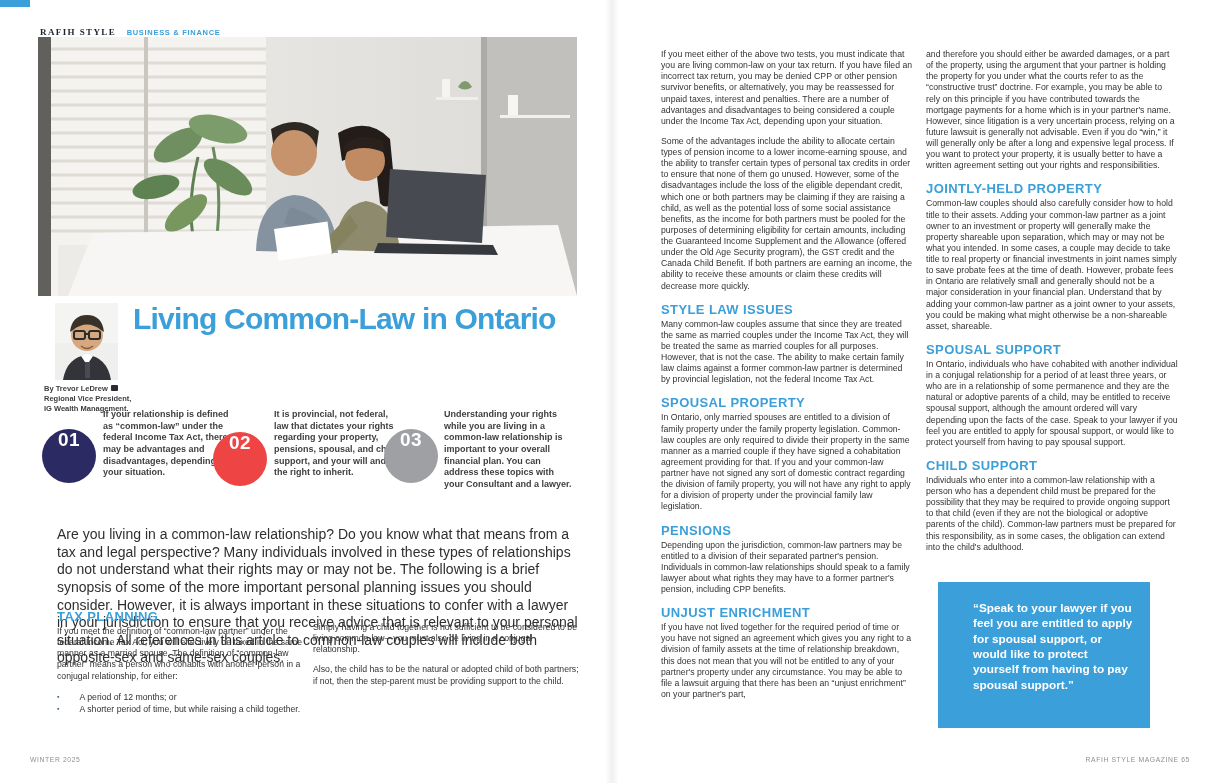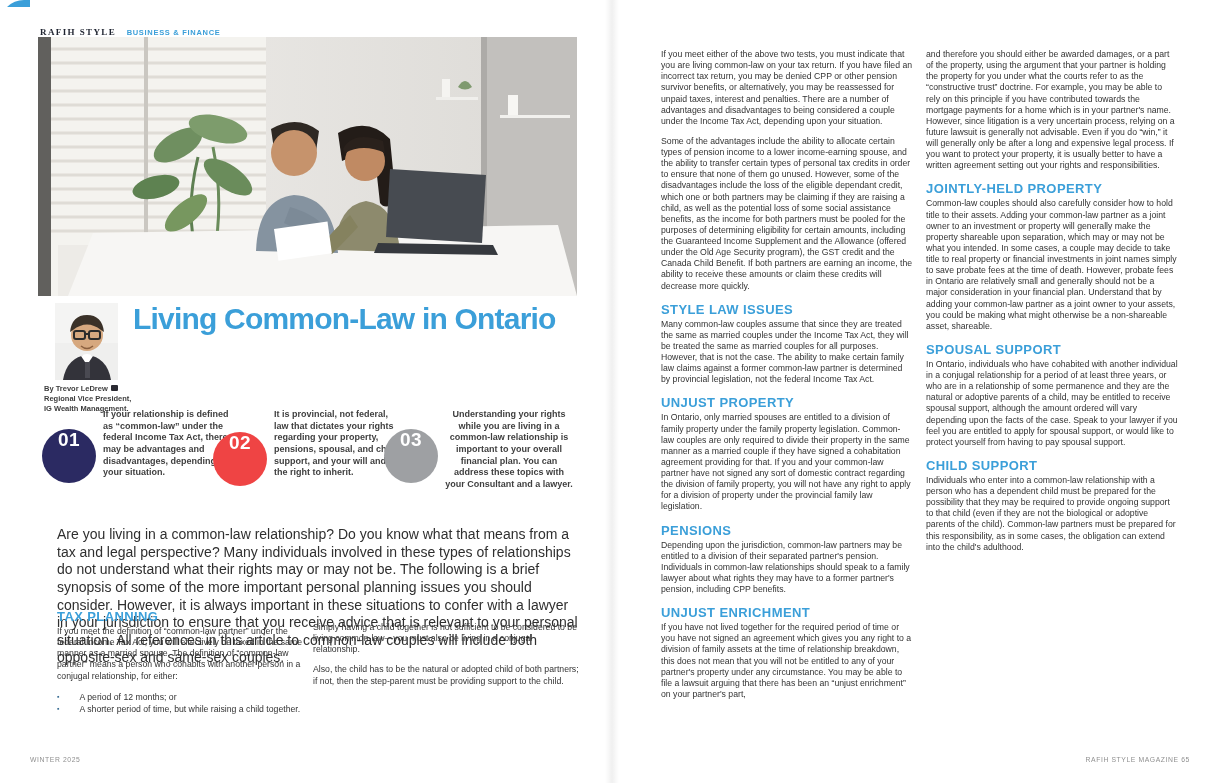--- a/index.html
+++ b/index.html
@@ -1,17 +1,17 @@
 <!DOCTYPE html>
 <html><head>
 <meta charset="utf-8">
 <style>
   html,body{margin:0;padding:0;background:#fff;}
   .page{position:relative;width:1224px;height:783px;background:#ffffff;overflow:hidden;
-        font-family:"Liberation Sans",sans-serif;color:#333;border-radius:24px;}
+        font-family:"Liberation Sans",sans-serif;color:#333;}
   
   .hdr-bar{position:absolute;left:0;top:24;width:30px;height:7px;background:#3b9fd9;}
   .hdr-text{position:absolute;left:40px;top:21px;white-space:nowrap;}
   .hdr-brand{font-family:"Liberation Serif",serif;font-weight:700;font-size:9px;
              letter-spacing:1.4px;color:#1f2430;}
   .hdr-section{font-weight:700;font-size:7.5px;letter-spacing:0.7px;color:#3b9fd9;margin-left:6px;}
   
   .hero{position:absolute;left:38px;top:37px;width:539px;height:259px;overflow:hidden;}
   .headshot{position:absolute;left:55px;top:303px;width:63px;height:77px;overflow:hidden;}
   .byline{position:absolute;left:44px;top:384px;width:104px;font-size:7.5px;font-weight:700;
@@ -169,21 +169,21 @@
   <div class="pt-text" style="left:103px;top:409px;width:130px;">If your relationship is defined as “common-law” under the federal Income Tax Act, there may be advantages and disadvantages, depending on your situation.</div>
 
   <div class="pt-circle" style="left:213px;top:432px;background:#ef4444;">
     <span>02</span>
   </div>
   <div class="pt-text" style="left:274px;top:409px;width:126px;">It is provincial, not federal, law that dictates your rights regarding your property, pensions, spousal, and child support, and your will and the right to inherit.</div>
 
   <div class="pt-circle" style="left:384px;top:429px;background:#9ea0a3;">
     <span>03</span>
   </div>
-  <div class="pt-text" style="left:444px;top:409px;width:130px;text-align:center;">Understanding your rights while you are living in a common-law relationship is important to your overall financial plan. You can address these topics with your Consultant and a lawyer.</div>
+  <div class="pt-text" style="left:444px;top:409px;width:130px;">Understanding your rights while you are living in a common-law relationship is important to your overall financial plan. You can address these topics with your Consultant and a lawyer.</div>
 
   <p class="intro" style="margin:0;">Are you living in a common-law relationship? Do you know what that means from a tax and legal perspective? Many individuals involved in these types of relationships do not understand what their rights may or may not be. The following is a brief synopsis of some of the more important personal planning issues you should consider. However, it is always important in these situations to confer with a lawyer in your jurisdiction to ensure that you receive advice that is relevant to your personal situation. All references in this article to common-law couples will include both opposite-sex and same-sex couples.</p>
 
   <div class="col" style="left:57px;top:609px;width:253px;">
     <div class="h first">TAX PLANNING</div>
     <p class="b">If you meet the definition of “common-law partner” under the federal Income Tax Act, you will effectively be taxed in the same manner as a married spouse. The definition of “common-law partner” means a person who cohabits with another person in a conjugal relationship, for either:</p>
     <ul class="blist">
       <li>
         <span class="blt">▪</span>
         <span>A period of 12 months; or</span>
@@ -198,36 +198,37 @@
   <div class="col" style="left:313px;top:622px;width:266px;">
     <p class="b">Simply having a child together is not sufficient to be considered to be living common-law—you must also be living in a conjugal relationship.</p>
     <p class="b">Also, the child has to be the natural or adopted child of both partners; if not, then the step-parent must be providing support to the child.</p>
   </div>
 
   <div class="col" style="left:661px;top:49px;width:252px;">
     <p class="b">If you meet either of the above two tests, you must indicate that you are living common-law on your tax return. If you have filed an incorrect tax return, you may be denied CPP or other pension survivor benefits, or alternatively, you may be reassessed for unpaid taxes, interest and penalties. There are a number of advantages and disadvantages to being considered a couple under the Income Tax Act, depending upon your situation.</p>
     <p class="b">Some of the advantages include the ability to allocate certain types of pension income to a lower income-earning spouse, and the ability to transfer certain types of personal tax credits in order to ensure that none of them go unused. However, some of the disadvantages include the loss of the eligible dependant credit, which one or both partners may be claiming if they are raising a child, as well as the potential loss of some social assistance benefits, as the income for both partners must be pooled for the purposes of determining eligibility for certain amounts, including the Guaranteed Income Supplement and the Allowance (offered under the Old Age Security program), the GST credit and the Canada Child Benefit. If both partners are earning an income, the ability to receive these amounts or claim these credits will decrease more quickly.</p>
     <div class="h">STYLE LAW ISSUES</div>
     <p class="b">Many common-law couples assume that since they are treated the same as married couples under the Income Tax Act, they will be treated the same as married couples for all purposes. However, that is not the case. The ability to make certain family law claims against a former common-law partner is determined by provincial legislation, not the federal Income Tax Act.</p>
-    <div class="h">UNJUST PROPERTY</div>
+    <div class="h">SPOUSAL PROPERTY</div>
     <p class="b">In Ontario, only married spouses are entitled to a division of family property under the family property legislation. Common-law couples are only required to divide their property in the same manner as a married couple if they have signed a cohabitation agreement providing for that. If you and your common-law partner have not signed any sort of domestic contract regarding the division of family property, you will not have any right to apply for a division of property under the provincial family law legislation.</p>
     <div class="h">PENSIONS</div>
     <p class="b">Depending upon the jurisdiction, common-law partners may be entitled to a division of their separated partner's pension. Individuals in common-law relationships should speak to a family lawyer about what rights they may have to a former partner's pension, including CPP benefits.</p>
     <div class="h">UNJUST ENRICHMENT</div>
     <p class="b">If you have not lived together for the required period of time or you have not signed an agreement which gives you any right to a division of family assets at the time of relationship breakdown, this does not mean that you will not be entitled to any of your partner's property under any circumstance. You may be able to file a lawsuit arguing that there has been an “unjust enrichment” on your partner's part,</p>
   </div>
 
   <div class="col" style="left:926px;top:49px;width:252px;">
     <p class="b">and therefore you should either be awarded damages, or a part of the property, using the argument that your partner is holding the property for you under what the courts refer to as the “constructive trust” doctrine. For example, you may be able to rely on this principle if you have contributed towards the mortgage payments for a home which is in your partner's name. However, since litigation is a very uncertain process, relying on a future lawsuit is generally not advisable. Even if you do “win,” it will generally only be after a long and expensive legal process. If you want to protect your property, it is usually better to have a written agreement setting out your rights and responsibilities.</p>
     <div class="h">JOINTLY-HELD PROPERTY</div>
     <p class="b">Common-law couples should also carefully consider how to hold title to their assets. Adding your common-law partner as a joint owner to an investment or property will generally make the property shareable upon separation, which may or may not be what you intended. In some cases, a couple may decide to take title to real property or financial investments in joint names simply to save probate fees at the time of death. However, probate fees in Ontario are relatively small and generally should not be a major consideration in your financial plan. Understand that by adding your common-law partner as a joint owner to your assets, you could be making what might otherwise be a non-shareable asset, shareable.</p>
     <div class="h">SPOUSAL SUPPORT</div>
     <p class="b">In Ontario, individuals who have cohabited with another individual in a conjugal relationship for a period of at least three years, or who are in a relationship of some permanence and they are the natural or adoptive parents of a child, may be entitled to receive spousal support, although the amount ordered will vary depending upon the facts of the case. Speak to your lawyer if you feel you are entitled to apply for spousal support, or would like to protect yourself from having to pay spousal support.</p>
     <div class="h">CHILD SUPPORT</div>
     <p class="b">Individuals who enter into a common-law relationship with a person who has a dependent child must be prepared for the possibility that they may be required to provide ongoing support to that child (even if they are not the biological or adoptive parents of the child). Common-law partners must be prepared for this responsibility, as in some cases, the obligation can extend into the child's adulthood.</p>
   </div>
 
+  <div class="pullquote">“Speak to your lawyer if you feel you are entitled to apply for spousal support, or would like to protect yourself from having to pay spousal support.”</div>
 
   <div class="gutter"></div>
   <div class="foot l">WINTER 2025</div>
   <div class="foot r">RAFIH STYLE MAGAZINE 65</div>
 
 </div>
 
 </body></html>

